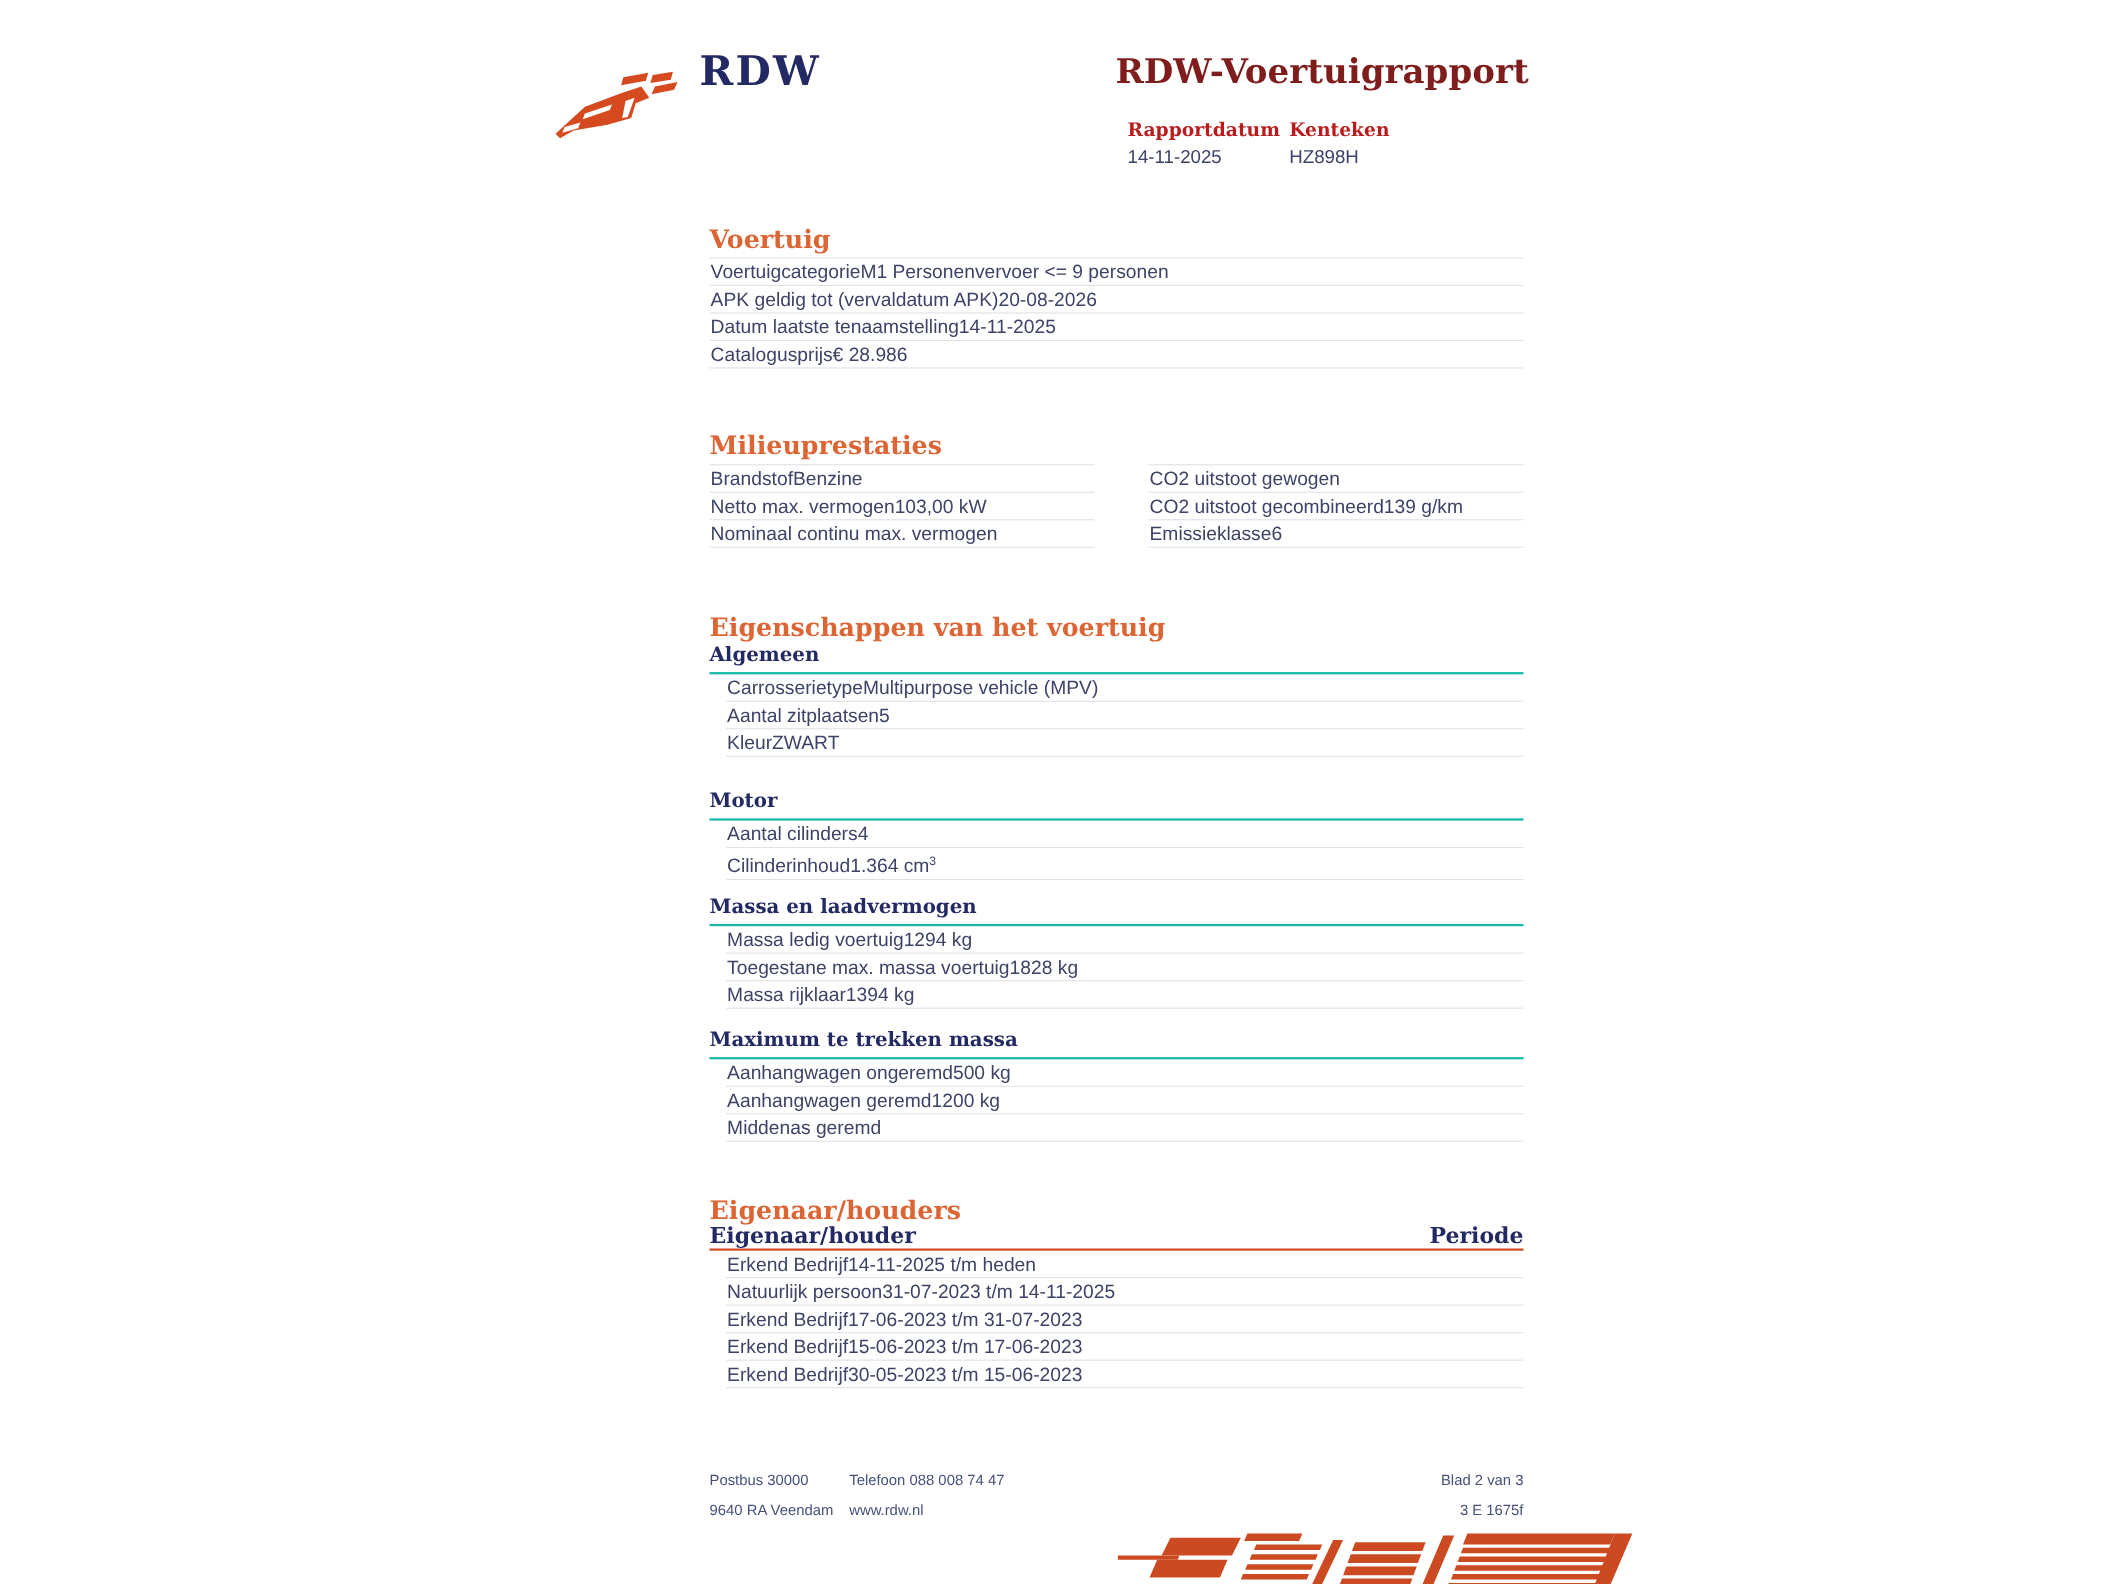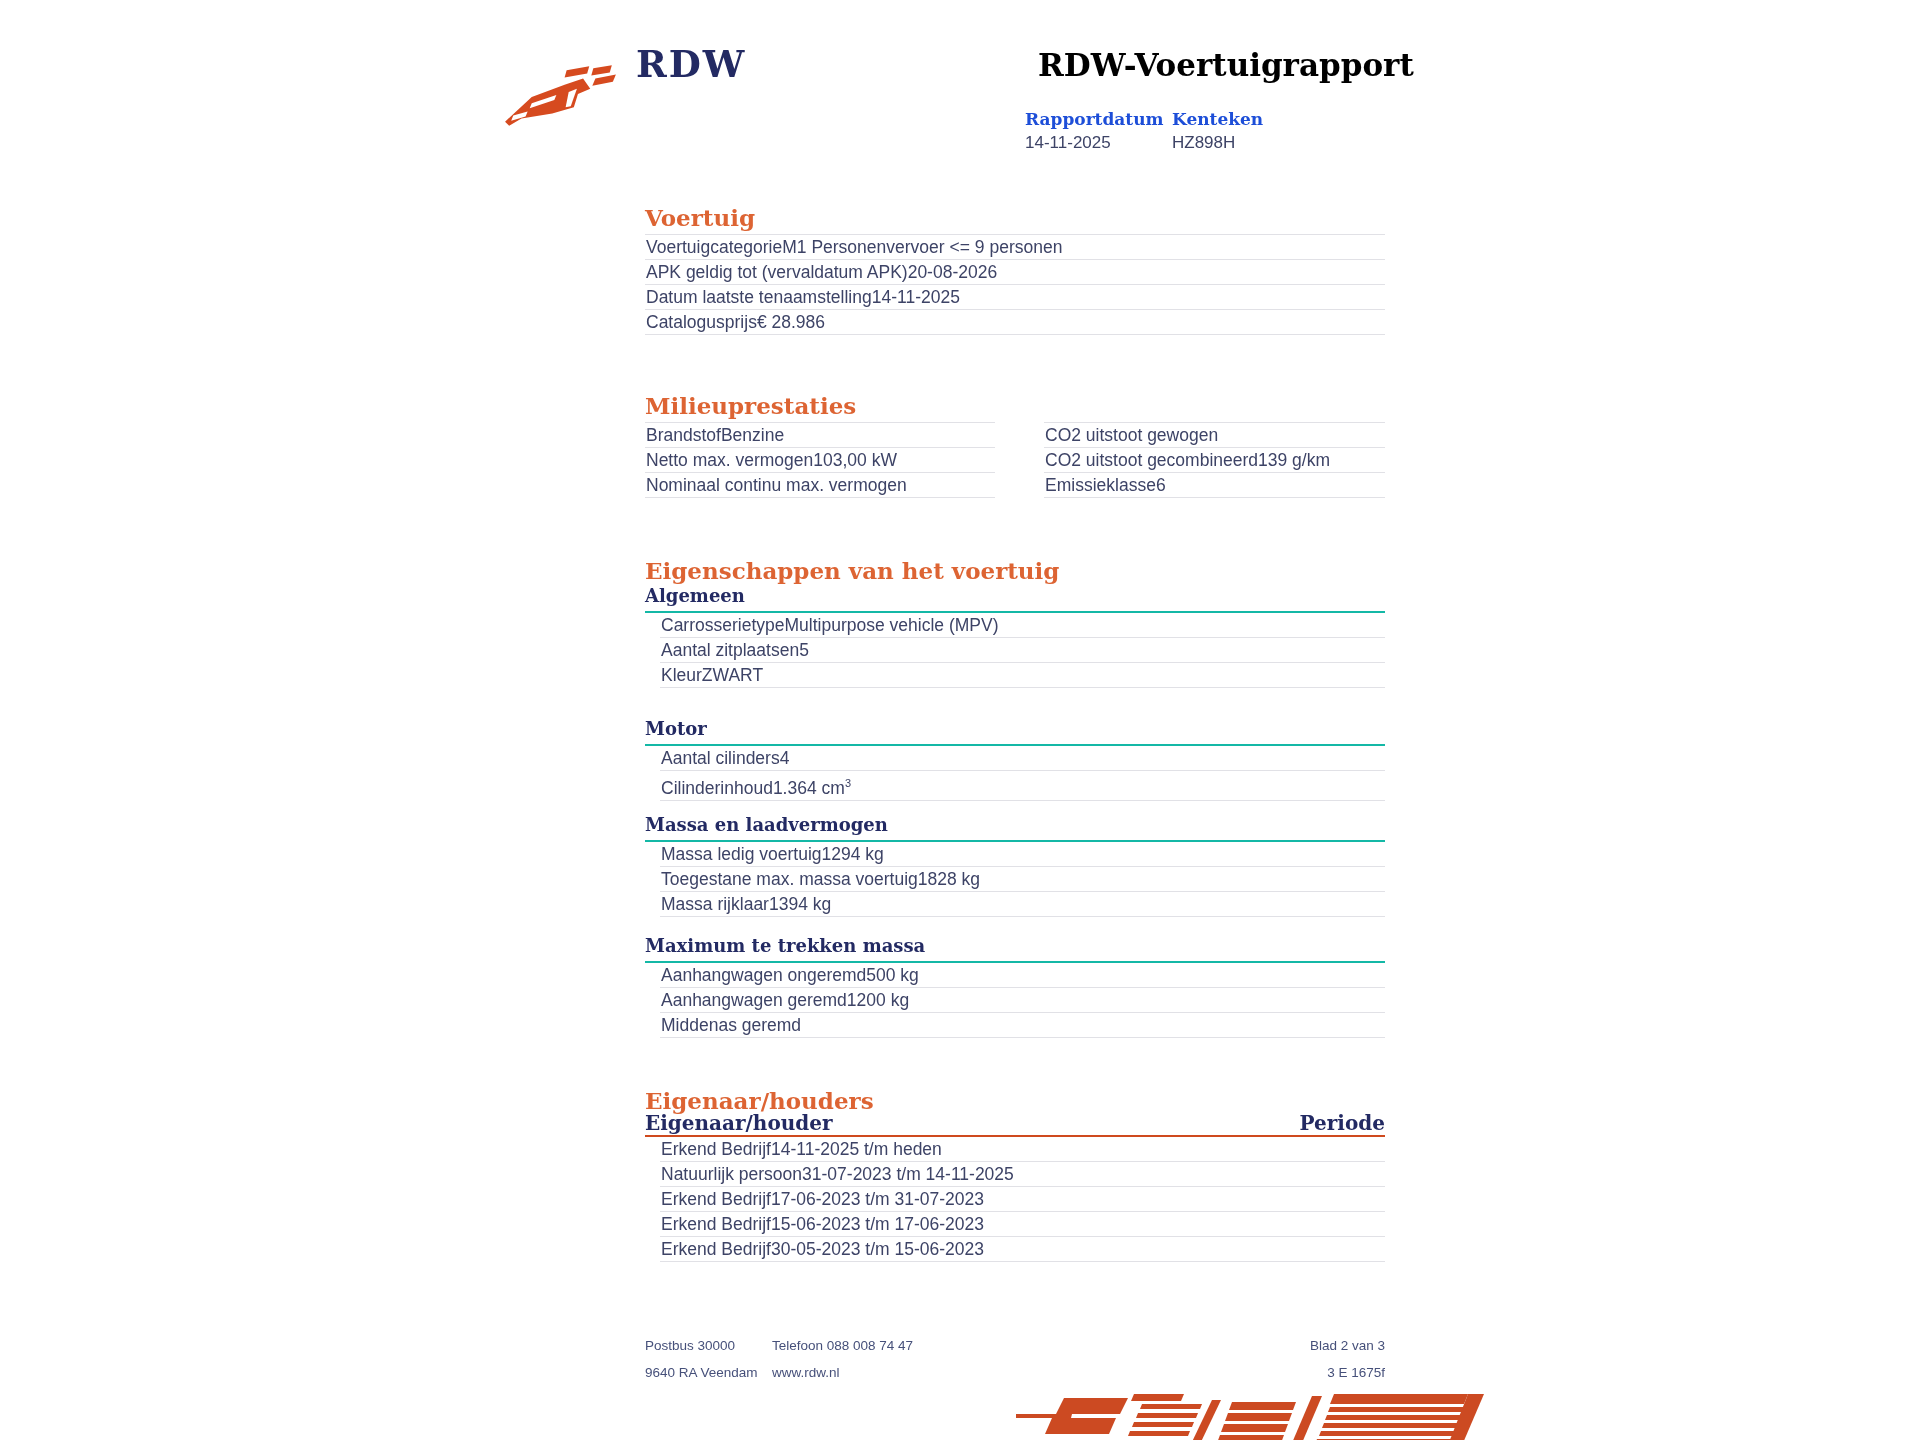--- a/index.html
+++ b/index.html
@@ -4,25 +4,25 @@
 <style>
   html,body{margin:0;padding:0;background:#ffffff;}
   .page{position:relative;width:1920px;height:1440px;background:#ffffff;overflow:hidden;
         font-family:"Liberation Sans",sans-serif;color:#3d4366;border-radius:13px;}
 
   
   .feather{position:absolute;left:503px;top:63px;width:116px;height:66px;}
   .wordmark{position:absolute;left:636px;top:42px;font-family:"DejaVu Serif",serif;
             font-weight:bold;font-size:37px;letter-spacing:2px;color:#232a63;}
   .doc-title{position:absolute;left:1014px;top:47px;font-family:"DejaVu Serif",serif;
-             font-weight:bold;font-size:31px;color:#000000;margin-left:24px;}
+             font-weight:bold;font-size:31px;color:#7f1d1d;}
   .meta{position:absolute;left:1025px;top:110px;display:flex;}
   .meta-block{width:147px;}
   .meta-block.second{width:auto;}
-  .meta-label{font-family:"DejaVu Serif",serif;font-weight:bold;font-size:17px;color:#1d4ed8;line-height:18px;}
+  .meta-label{font-family:"DejaVu Serif",serif;font-weight:bold;font-size:17px;color:#b91c1c;line-height:18px;}
   .meta-value{font-size:17px;margin-top:6px;line-height:18px;color:#3d4366;}
 
   
   .sec{position:absolute;left:645px;width:740px;}
   .sec-heading{font-family:"DejaVu Serif",serif;font-weight:bold;font-size:23px;
                line-height:22px;color:#dd6433;}
   .sub-heading{font-family:"DejaVu Serif",serif;font-weight:bold;font-size:18px;
                line-height:22px;color:#232a63;border-bottom:2px solid #14b8a6;padding-bottom:4px;}
   .table{border-top:1px solid #e1e1e6;margin-top:5px;}
   .table.noline{border-top:none;margin-top:0;margin-left:15px;}

